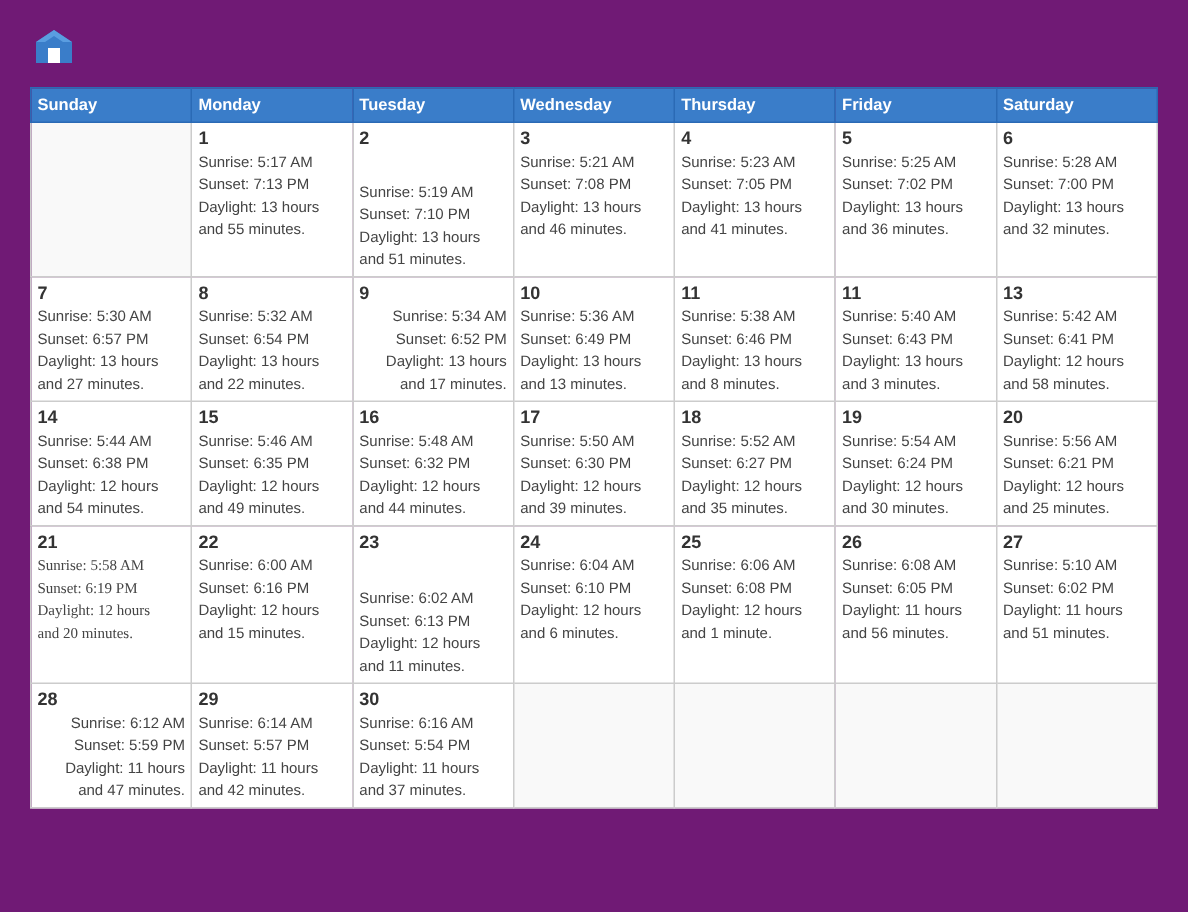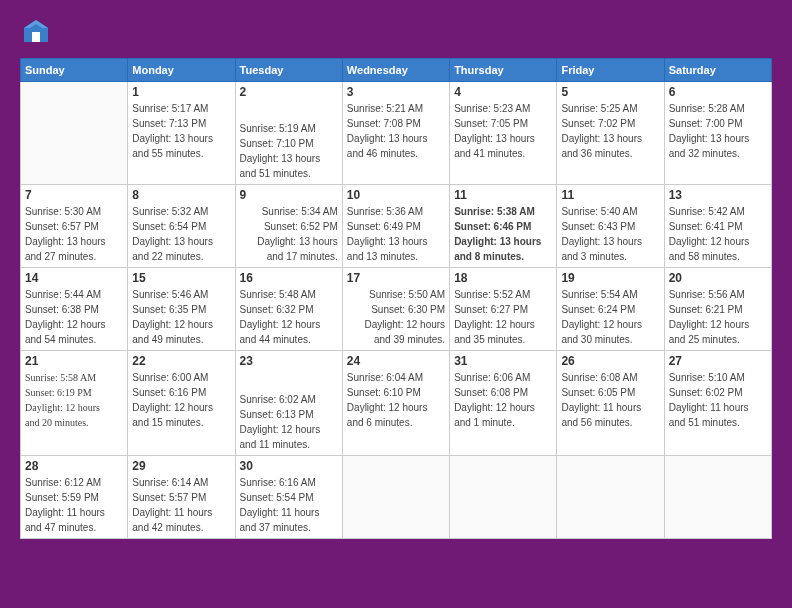--- a/index.html
+++ b/index.html
@@ -202,21 +202,21 @@
           </td>
           <td>
             <span class="day-number">10</span>
             <div class="day-info" style="white-space: pre-line;">Sunrise: 5:36 AM
 Sunset: 6:49 PM
 Daylight: 13 hours
 and 13 minutes.</div>
           </td>
           <td>
             <span class="day-number">11</span>
-            <div class="day-info" style="white-space: pre-line; font-weight: bold;">Sunrise: 5:38 AM
+            <div class="day-info" style="white-space: pre-line;">Sunrise: 5:38 AM
 Sunset: 6:46 PM
 Daylight: 13 hours
 and 8 minutes.</div>
           </td>
           <td>
             <span class="day-number">11</span>
             <div class="day-info" style="white-space: pre-line;">Sunrise: 5:40 AM
 Sunset: 6:43 PM
 Daylight: 13 hours
 and 3 minutes.</div>
@@ -246,21 +246,21 @@
           </td>
           <td>
             <span class="day-number">16</span>
             <div class="day-info" style="white-space: pre-line;">Sunrise: 5:48 AM
 Sunset: 6:32 PM
 Daylight: 12 hours
 and 44 minutes.</div>
           </td>
           <td>
             <span class="day-number">17</span>
-            <div class="day-info" style="white-space: pre-line; text-align: right;">Sunrise: 5:50 AM
+            <div class="day-info" style="white-space: pre-line;">Sunrise: 5:50 AM
 Sunset: 6:30 PM
 Daylight: 12 hours
 and 39 minutes.</div>
           </td>
           <td>
             <span class="day-number">18</span>
             <div class="day-info" style="white-space: pre-line;">Sunrise: 5:52 AM
 Sunset: 6:27 PM
 Daylight: 12 hours
 and 35 minutes.</div>
@@ -303,21 +303,21 @@
 and 11 minutes.</div>
           </td>
           <td>
             <span class="day-number">24</span>
             <div class="day-info" style="white-space: pre-line;">Sunrise: 6:04 AM
 Sunset: 6:10 PM
 Daylight: 12 hours
 and 6 minutes.</div>
           </td>
           <td>
-            <span class="day-number">31</span>
+            <span class="day-number">25</span>
             <div class="day-info" style="white-space: pre-line;">Sunrise: 6:06 AM
 Sunset: 6:08 PM
 Daylight: 12 hours
 and 1 minute.</div>
           </td>
           <td>
             <span class="day-number">26</span>
             <div class="day-info" style="white-space: pre-line;">Sunrise: 6:08 AM
 Sunset: 6:05 PM
 Daylight: 11 hours
@@ -327,21 +327,21 @@
             <span class="day-number">27</span>
             <div class="day-info" style="white-space: pre-line;">Sunrise: 5:10 AM
 Sunset: 6:02 PM
 Daylight: 11 hours
 and 51 minutes.</div>
           </td>
         </tr>
         <tr>
           <td>
             <span class="day-number">28</span>
-            <div class="day-info" style="white-space: pre-line;">Sunrise: 6:12 AM
+            <div class="day-info" style="white-space: pre-line; text-align: right;">Sunrise: 6:12 AM
 Sunset: 5:59 PM
 Daylight: 11 hours
 and 47 minutes.</div>
           </td>
           <td>
             <span class="day-number">29</span>
             <div class="day-info" style="white-space: pre-line;">Sunrise: 6:14 AM
 Sunset: 5:57 PM
 Daylight: 11 hours
 and 42 minutes.</div>

